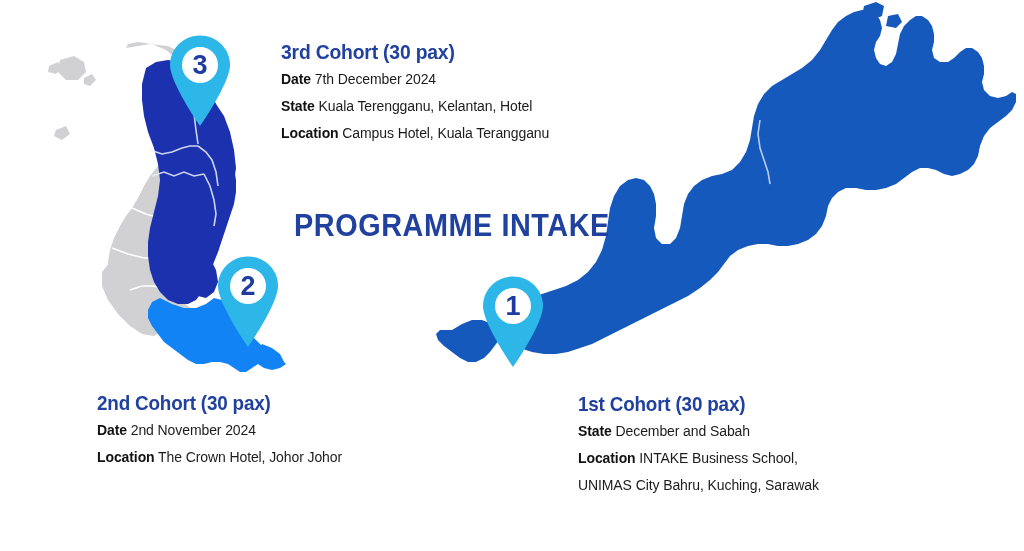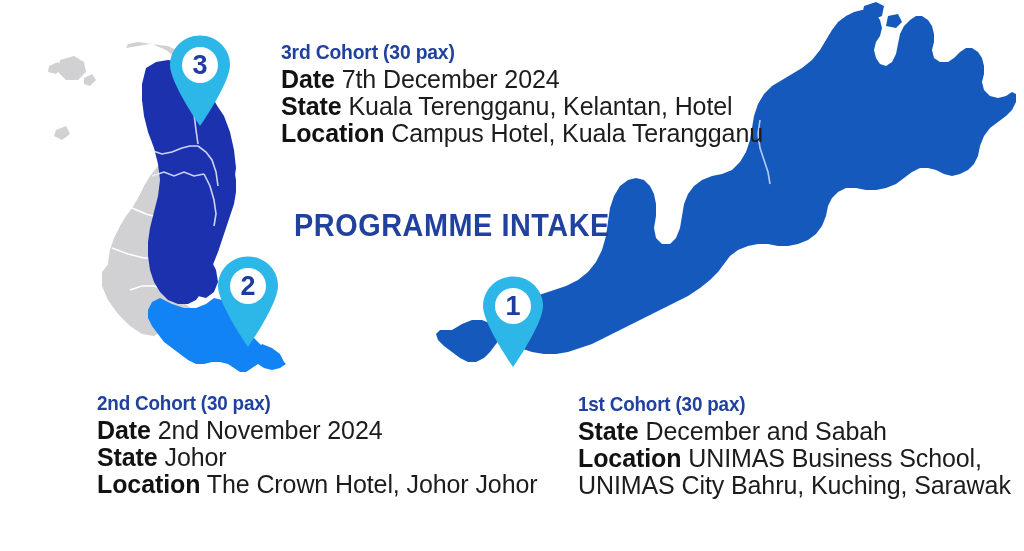--- a/index.html
+++ b/index.html
@@ -79,21 +79,21 @@
     font-size: 20.5px;
     color: #21419f;
     letter-spacing: -0.2px;
     transform: scaleX(0.92);
     transform-origin: left center;
     white-space: nowrap;
     margin-bottom: 2px;
   }
   .cohort-line {
     font-family: "Liberation Sans", sans-serif;
-    font-size: 25px;
+    font-size: 14px;
     color: #1c1c1c;
     white-space: nowrap;
     line-height: 27px;
     letter-spacing: -0.1px;
   }
   .cohort-line .lbl {
     font-weight: 700;
     color: #121212;
   }
   .cohort-line.cont { padding-left: 0; }
@@ -272,35 +272,31 @@
     </div>
   </div>
 
   <div class="cohort-block" id="cohort-2">
     <div class="cohort-heading">2nd Cohort (30 pax)</div>
     <div class="cohort-line">
       <span class="lbl">Date</span>
       <span>2nd November 2024</span>
     </div>
     <div class="cohort-line">
-      <span class="lbl">State</span>
-      <span>Johor</span>
-    </div>
-    <div class="cohort-line">
       <span class="lbl">Location</span>
       <span>The Crown Hotel, Johor Johor</span>
     </div>
   </div>
 
   <div class="cohort-block" id="cohort-1">
     <div class="cohort-heading">1st Cohort (30 pax)</div>
     <div class="cohort-line">
       <span class="lbl">State</span>
       <span>December and Sabah</span>
     </div>
     <div class="cohort-line">
       <span class="lbl">Location</span>
-      <span>UNIMAS Business School,</span>
+      <span>INTAKE Business School,</span>
     </div>
     <div class="cohort-line cont">UNIMAS City Bahru, Kuching, Sarawak</div>
   </div>
 
 </div>
 
 </body></html>

